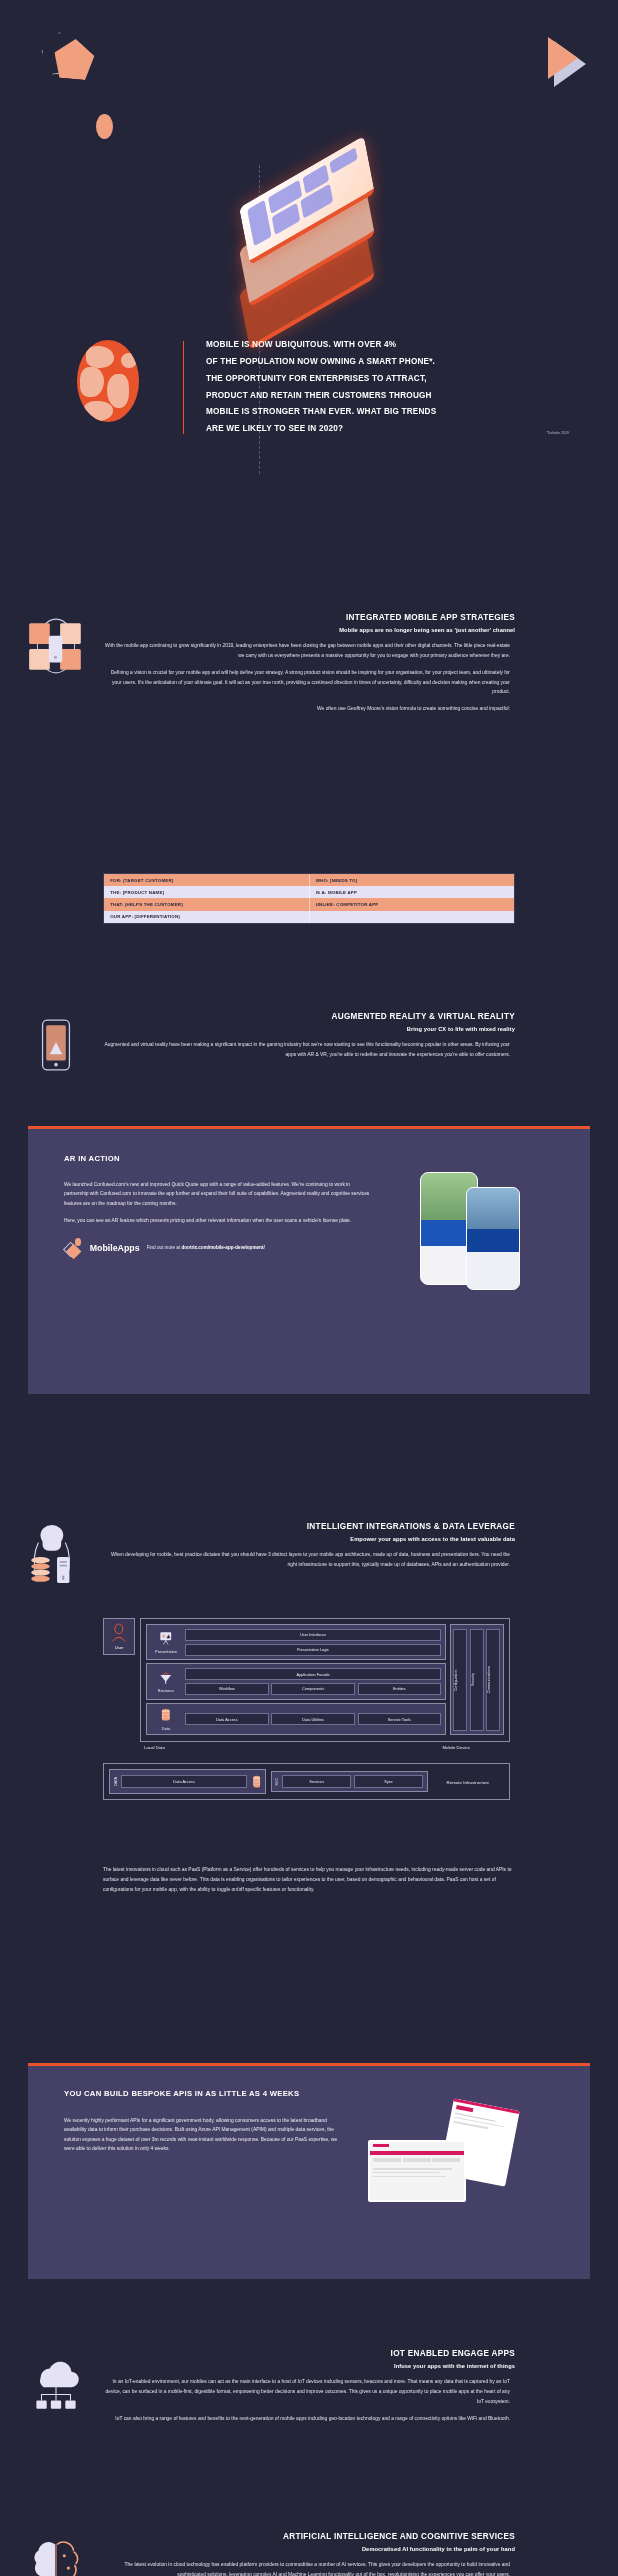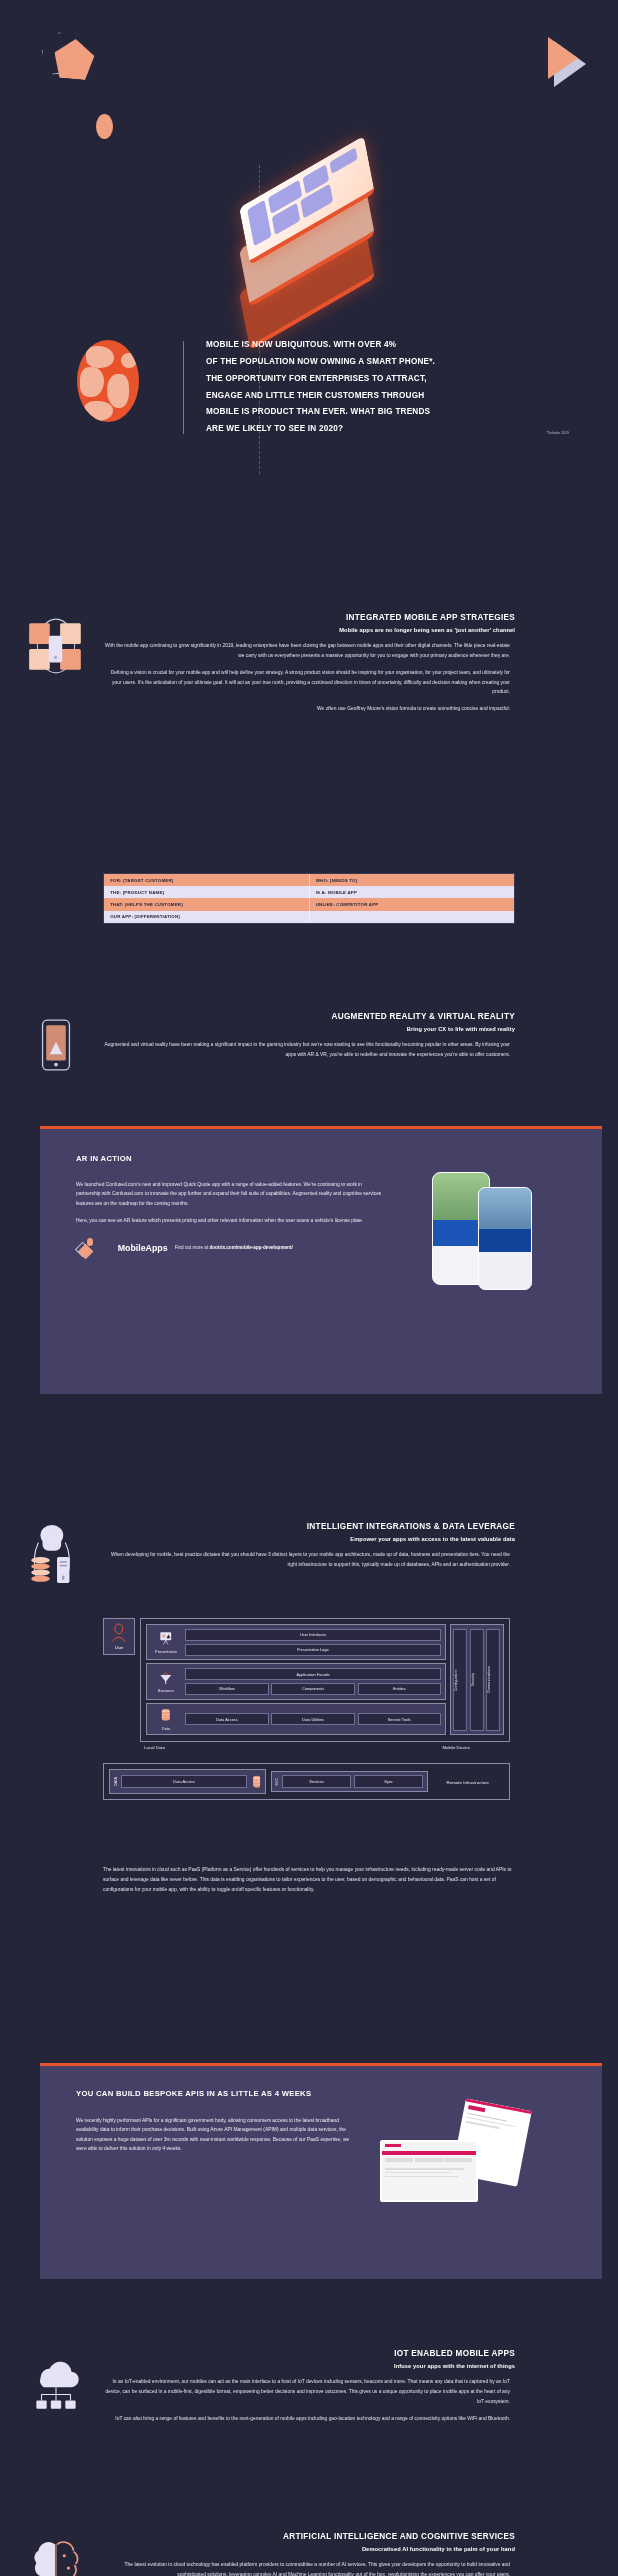--- a/index.html
+++ b/index.html
@@ -71,26 +71,26 @@
   
   .vtable { position:absolute; left:103px; width:412px; border:0.5px solid #3a3a55; }
   .vrow { display:flex; }
   .vrow > div { flex:1; padding:3.6px 6.2px; font-size:4.4px; font-weight:bold;
       color:#252539; letter-spacing:0.2px; border-right:0.5px solid rgba(255,255,255,.5); }
   .vrow > div:last-child{ border-right:none; }
   .vrow.o > div { background:#f0a07f; }
   .vrow.l > div { background:#e4e2f4; }
 
   
-  .panel { position:absolute; left:40px; width:562px; background:#454166;
+  .panel { position:absolute; left:28px; width:562px; background:#454166;
      border-top:3.1px solid #e8532c; }
   .panel h2 { font-size:7.7px; font-weight:bold; letter-spacing:0.3px; }
   .panel p { font-size:4.9px; line-height:1.95; color:#ecebf5; }
   .brandrow { display:flex; align-items:center; gap:7.2px; }
-  .brandrow .bname { font-size:8.8px; font-weight:bold;margin-left:16px; }
+  .brandrow .bname { font-size:8.8px; font-weight:bold; }
   .brandrow .blink { font-size:4.6px; color:#e7e5f2; }
   .brandrow .blink b { color:#fff; }
   .bdiamond{ position:relative; width:18.5px; height:18.5px; }
   .bdiamond i{ position:absolute; width:11.3px;height:11.3px; display:block; }
   .bdiamond .d1{ border:0.7px solid #c9c9e0; transform:rotate(45deg); left:1px; top:5.2px; }
   .bdiamond .d2{ background:#f0a07f; transform:rotate(45deg); left:4.1px; top:7.2px; }
   .bdiamond .d3{ background:#f0a07f; border-radius:50%; width:5.7px;height:7.2px; left:11.3px; top:0; }
 
   
   .arch { position:absolute; left:103px; width:407px; }
@@ -148,22 +148,22 @@
       <i class="land" style="left:3.1px;top:27px;width:24px;height:30px;border-radius:45% 55% 60% 40%;"></i>
       <i class="land" style="left:30px;top:34px;width:21.6px;height:34px;border-radius:50% 40% 45% 55%;"></i>
       <i class="land" style="left:7.2px;top:61px;width:29px;height:19.6px;border-radius:40% 50% 55% 50%;"></i>
       <i class="land" style="left:44px;top:12.4px;width:15.5px;height:15.5px;border-radius:50%;"></i>
     </div>
     <div class="qbar"></div>
     <div class="qtext">
       <div>MOBILE IS NOW UBIQUITOUS. WITH OVER 4%</div>
       <div>OF THE POPULATION NOW OWNING A SMART PHONE*.</div>
       <div>THE OPPORTUNITY FOR ENTERPRISES TO ATTRACT,</div>
-      <div>ENGAGE AND LITTLE THEIR CUSTOMERS THROUGH</div>
-      <div>MOBILE IS PRODUCT THAN EVER. WHAT BIG TRENDS</div>
+      <div>PRODUCT AND RETAIN THEIR CUSTOMERS THROUGH</div>
+      <div>MOBILE IS STRONGER THAN EVER. WHAT BIG TRENDS</div>
       <div>ARE WE  LIKELY TO SEE IN  2020?</div>
     </div>
     <div class="qsrc">*Deloitte 2019</div>
   </div>
 
   <div class="sec" style="position:absolute;left:0;top:613px;width:618px;">
     <div class="ico">
       <svg viewBox="0 0 120 120" width="62" height="62">
         <ellipse cx="60" cy="60" rx="36" ry="52" fill="none" stroke="#c9c9e0" stroke-width="2"></ellipse>
         <rect x="8" y="16" width="40" height="40" rx="3" fill="#f0a07f"></rect>
@@ -420,21 +420,21 @@
     <div class="ico">
       <svg viewBox="0 0 120 120" width="62" height="62">
         <path d="M30 52 a18 18 0 0 1 18-18 a22 22 0 0 1 42 6 a15 15 0 0 1 -2 30 H36 a16 16 0 0 1 -6 -18 Z" fill="#e4e2f4"></path>
         <path d="M60 70 v14 M32 96 v-12 h56 v12 M60 84 v12" stroke="#e4e2f4" stroke-width="2" fill="none"></path>
         <rect x="22" y="96" width="20" height="16" rx="2" fill="#e4e2f4"></rect>
         <rect x="50" y="96" width="20" height="16" rx="2" fill="#e4e2f4"></rect>
         <rect x="78" y="96" width="20" height="16" rx="2" fill="#e4e2f4"></rect>
       </svg>
     </div>
     <div class="body">
-      <h2>IOT ENABLED MOBILE APPS</h2>
+      <h2>IOT ENABLED ENGAGE APPS</h2>
       <h3>Infuse your apps with the internet of things</h3>
       <p>In an IoT-enabled environment, our mobiles can act as the main interface to a host of IoT devices including sensors, beacons and more. That means any data that is captured by an IoT device, can be surfaced in a mobile-first, digestible format, empowering better decisions and improve outcomes. This gives us a unique opportunity to place mobile apps at the heart of any IoT ecosystem.</p>
       <p>IoT can also bring a range of features and benefits to the next-generation of mobile apps including geo-location technology and a range of connectivity options like WiFi and Bluetooth.</p>
     </div>
   </div>
 
   <div class="sec" style="position:absolute;left:0;top:2532px;width:618px;">
     <div class="ico">
       <svg viewBox="0 0 120 120" width="62" height="62">
         <path d="M58 20 a20 20 0 0 0 -32 12 a16 16 0 0 0 -4 24 a18 18 0 0 0 8 26 a18 18 0 0 0 28 8 Z" fill="#e4e2f4"></path>

